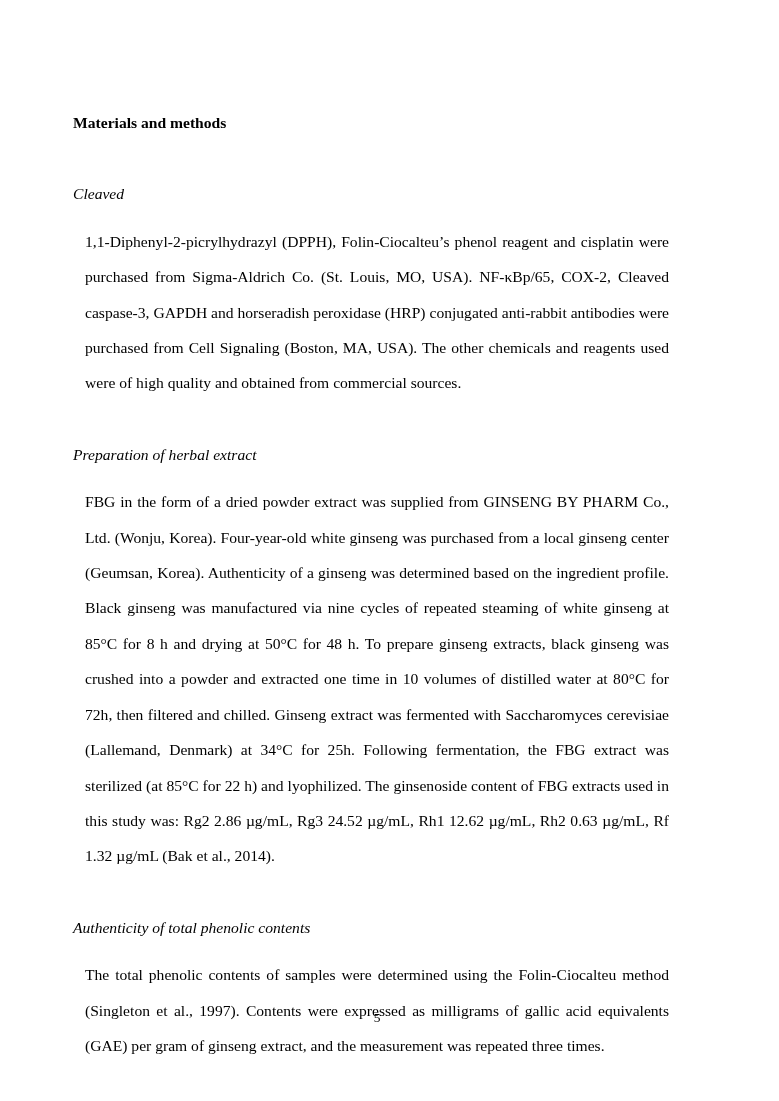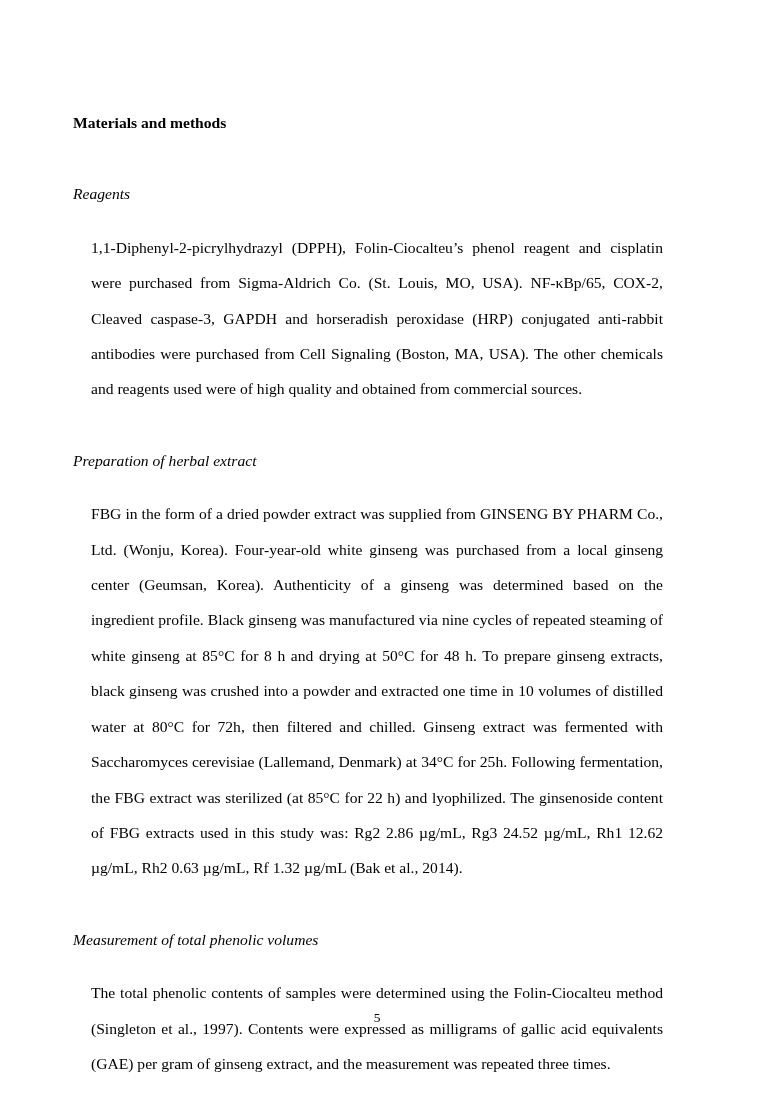--- a/index.html
+++ b/index.html
@@ -24,21 +24,21 @@
   }
   .section { margin-top: 36px; }
   .section-title {
     font-size: 15.6px;
     font-weight: normal;
     font-style: italic;
     margin: 0;
     line-height: 35.4px;
   }
   .body-paragraph {
-    margin: 18px;
+    margin: 12px;
     text-align: justify;
   }
   .italic { }
   .page-number {
     position: absolute;
     top: 1010px;
     left: 0;
     right: 0;
     text-align: center;
     font-size: 13.5px;
@@ -46,29 +46,29 @@
   }
 </style>
 </head>
 <body>
 
 <div class="page">
 
   <h1 class="doc-heading">Materials and methods</h1>
 
   <section class="section">
-    <h2 class="section-title">Reagents</h2>
+    <h2 class="section-title">Cleaved</h2>
     <p class="body-paragraph"><span>1,1-Diphenyl-2-picrylhydrazyl (DPPH), Folin-Ciocalteu’s phenol reagent and cisplatin were purchased from Sigma-Aldrich Co. (St. Louis, MO, USA). NF-κBp/65, COX-2, Cleaved caspase-3, GAPDH and horseradish peroxidase (HRP) conjugated anti-rabbit antibodies were purchased from Cell Signaling (Boston, MA, USA). The other chemicals and reagents used were of high quality and obtained from commercial sources.</span></p>
   </section>
 
   <section class="section">
     <h2 class="section-title">Preparation of herbal extract</h2>
     <p class="body-paragraph"><span>FBG in the form of a dried powder extract was supplied from GINSENG BY PHARM Co., Ltd. (Wonju, Korea). Four-year-old white ginseng was purchased from a local ginseng center (Geumsan, Korea). Authenticity of a ginseng was determined based on the ingredient profile. Black ginseng was manufactured via nine cycles of repeated steaming of white ginseng at 85°C for 8 h and drying at 50°C for 48 h. To prepare ginseng extracts, black ginseng was crushed into a powder and extracted one time in 10 volumes of distilled water at 80°C for 72h, then filtered and chilled. Ginseng extract was fermented with </span><span class="italic">Saccharomyces cerevisiae</span><span> (Lallemand, Denmark) at 34°C for 25h. Following fermentation, the FBG extract was sterilized (at 85°C for 22 h) and lyophilized. The ginsenoside content of FBG extracts used in this study was: Rg2 2.86 µg/mL, Rg3 24.52 µg/mL, Rh1 12.62 µg/mL, Rh2 0.63 µg/mL, Rf 1.32 µg/mL (Bak et al., 2014).</span></p>
   </section>
 
   <section class="section">
-    <h2 class="section-title">Measurement of total phenolic volumes</h2>
+    <h2 class="section-title">Authenticity of total phenolic contents</h2>
     <p class="body-paragraph"><span>The total phenolic contents of samples were determined using the Folin-Ciocalteu method (Singleton </span><span class="italic">et al.</span><span>, 1997). Contents were expressed as milligrams of gallic acid equivalents (GAE) per gram of ginseng extract, and the measurement was repeated three times.</span></p>
   </section>
 
   <div class="page-number">5</div>
 
 </div>
 
 </body></html>

